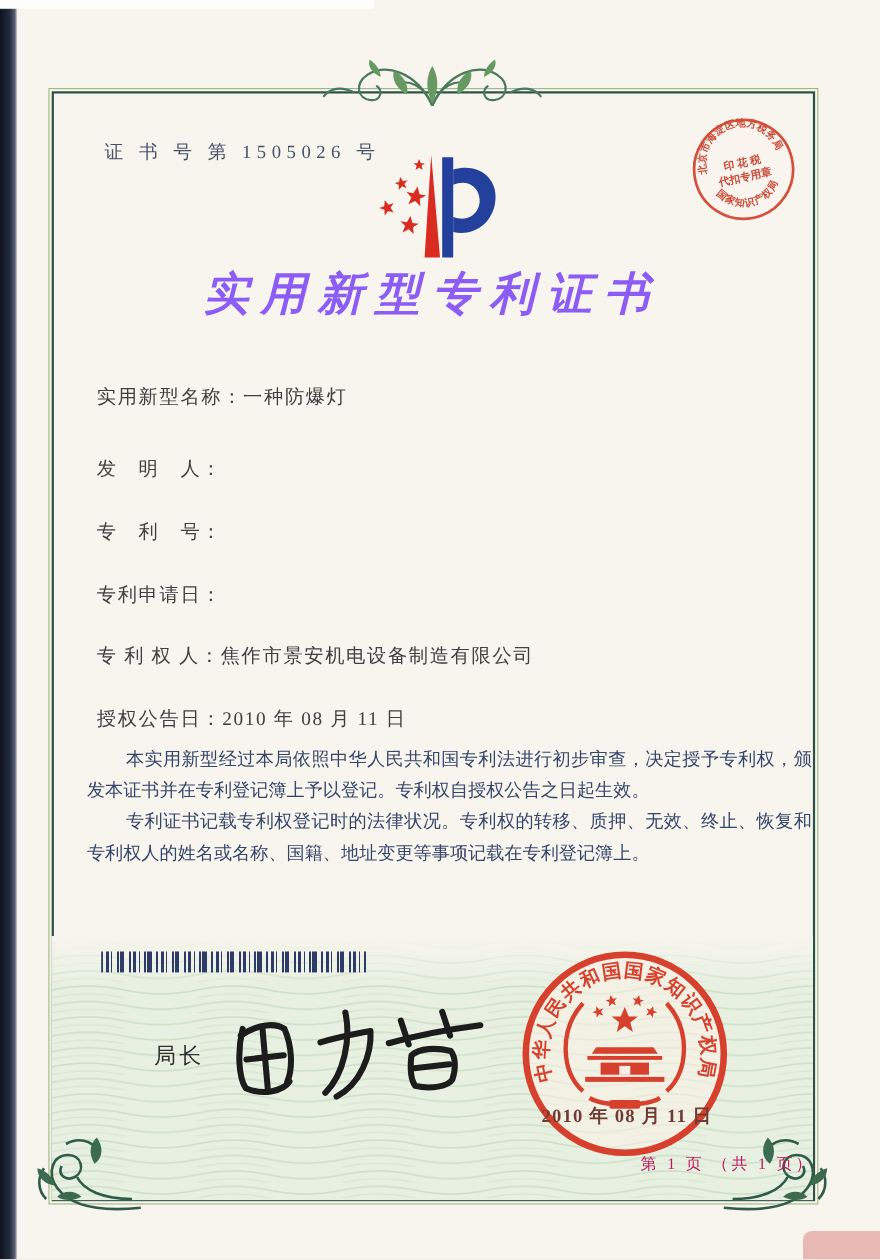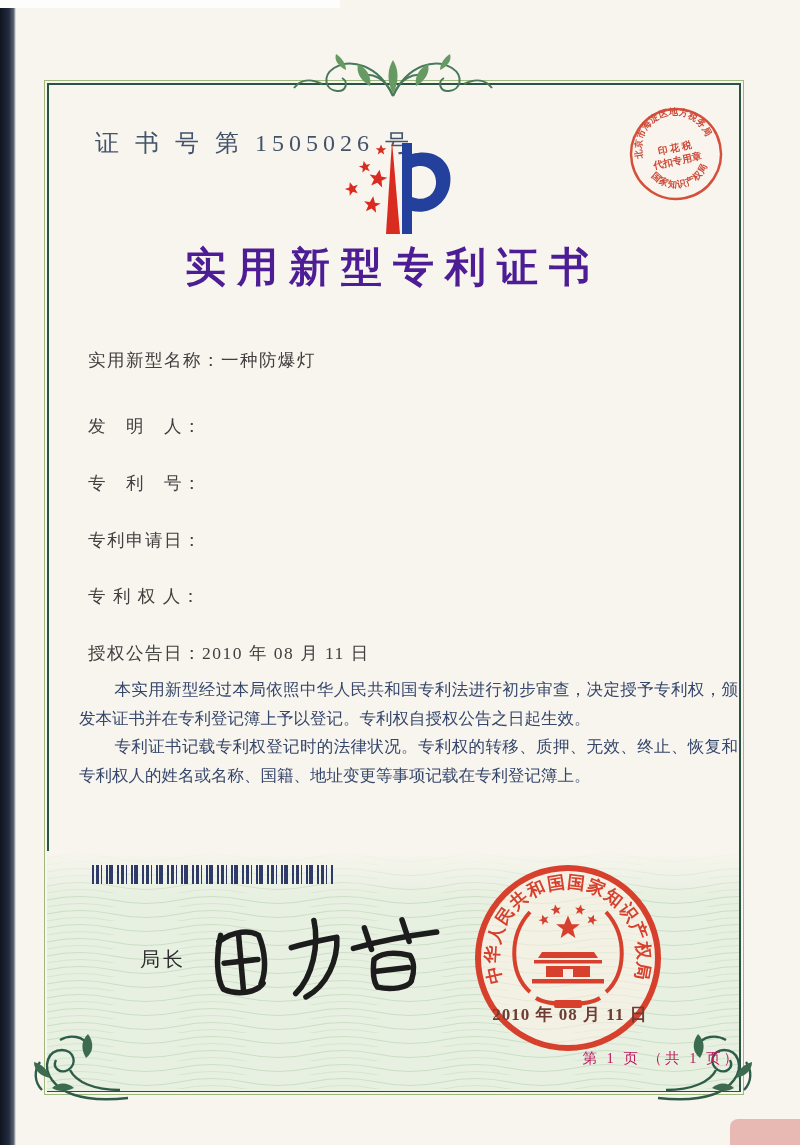--- a/index.html
+++ b/index.html
@@ -15,26 +15,26 @@
   
   .frame-outer{position:absolute;left:44px;top:80px;width:698px;height:1013px;border:1px solid #9db87d;}
   .frame-inner{position:absolute;left:2px;top:2px;right:2px;bottom:2px;border:2px solid #2b5343;}
 
   
   .green-band{position:absolute;left:47px;top:851px;width:692px;height:240px;background:#e7f0e1;}
   .green-band svg{display:block;}
   .green-band .fade{position:absolute;left:0;top:0;width:100%;height:46px;
     background:linear-gradient(180deg,#f8f5ee 0%,rgba(248,245,238,0) 100%);}
 
-  .cert-no{position:absolute;left:95px;top:127px;font-size:24px;letter-spacing:5px;color:#43536a;}
+  .cert-no{position:absolute;left:95px;top:127px;font-size:17px;letter-spacing:5px;color:#43536a;}
 
   .logo{position:absolute;left:334px;top:137px;width:122px;height:100px;}
 
   .title{position:absolute;left:45px;top:240px;width:696px;text-align:center;
-    font-size:41px;font-weight:bold;letter-spacing:11px;color:#4c1d95;}
+    font-size:41px;font-weight:bold;letter-spacing:11px;color:#8b5cf6;font-style:italic;}
 
   .tax-stamp{position:absolute;left:612px;top:96px;width:128px;height:116px;transform:rotate(-12deg);}
 
   .fields{position:absolute;left:88px;top:0;width:620px;}
   .field{position:absolute;left:0;display:flex;font-size:17.5px;color:#404040;letter-spacing:1.5px;white-space:nowrap;}
   .field .flabel{flex:none;}
   .f0{top:348px}.f1{top:414px}.f2{top:471px}.f3{top:528px}.f4{top:584px}.f5{top:641px}
 
   .paras{position:absolute;left:79px;top:676px;width:659px;font-size:16.5px;line-height:28.6px;
     color:#35466b;text-align:justify;}
@@ -176,20 +176,21 @@
       <span class="flabel">发　明　人：</span>
     </div>
     <div class="field f2">
       <span class="flabel">专　利　号：</span>
     </div>
     <div class="field f3">
       <span class="flabel">专利申请日：</span>
     </div>
     <div class="field f4">
       <span class="flabel">专 利 权 人：</span>
+      <span class="fvalue">焦作市景安机电设备制造有限公司</span>
     </div>
     <div class="field f5">
       <span class="flabel">授权公告日：</span>
       <span class="fvalue">2010 年 08 月 11 日</span>
     </div>
   </div>
 
   <div class="paras">
     <p>本实用新型经过本局依照中华人民共和国专利法进行初步审查，决定授予专利权，颁发本证书并在专利登记簿上予以登记。专利权自授权公告之日起生效。</p>
     <p>专利证书记载专利权登记时的法律状况。专利权的转移、质押、无效、终止、恢复和专利权人的姓名或名称、国籍、地址变更等事项记载在专利登记簿上。</p>

